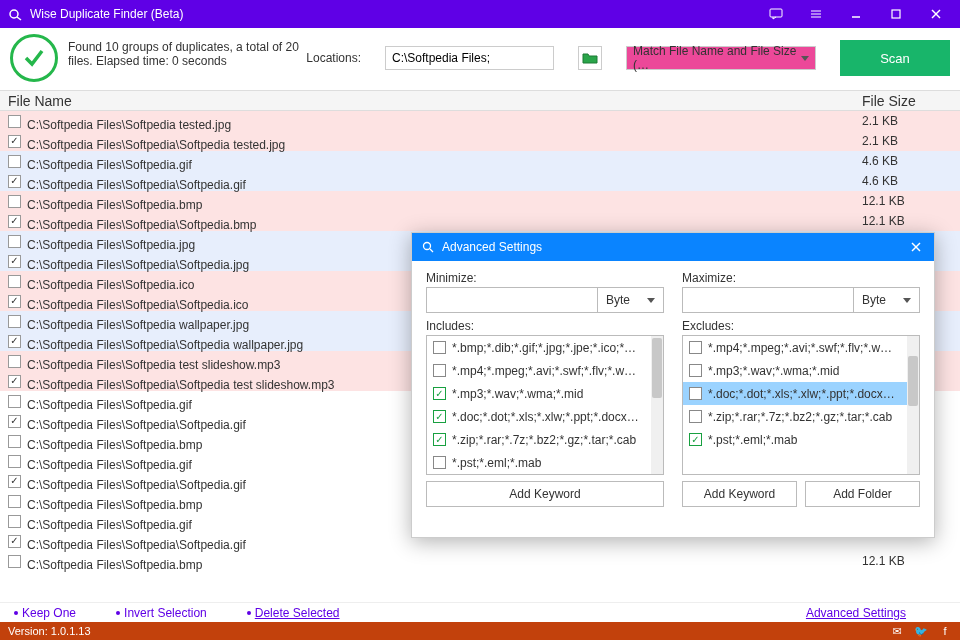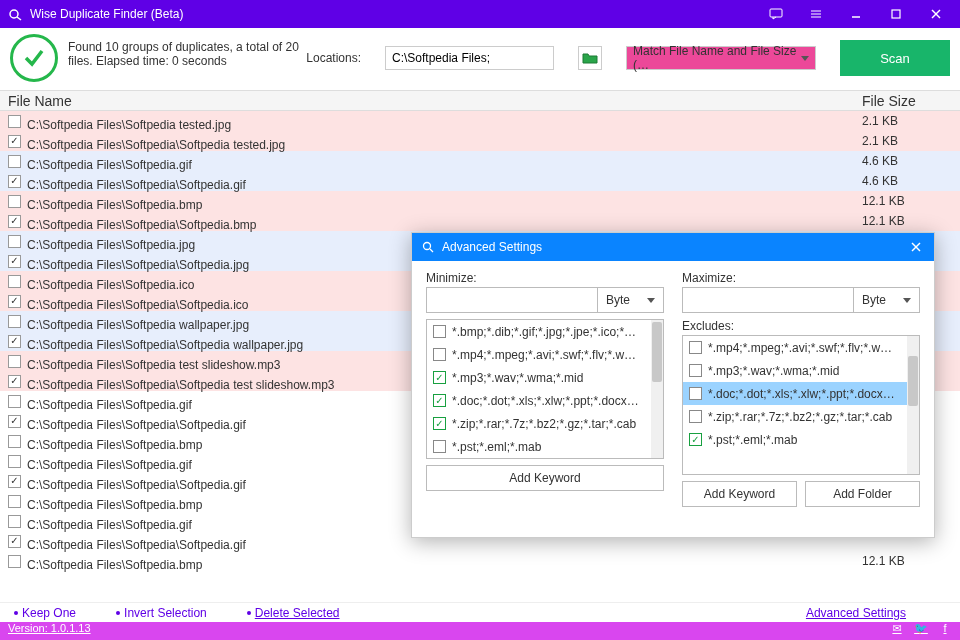--- a/index.html
+++ b/index.html
@@ -37,21 +37,21 @@
 .tint-pink { background: #fde3e3; }
 .tint-white { background: #fff; }
 .tint-blue { background: #e7eefc; }
 
 .footer-links { position: absolute; left: 0; right: 0; bottom: 18px; height: 20px; display: flex; align-items: center; padding: 0 14px; background: #fff; font-size: 12px; border-top: 1px solid #eee; }
 .footer-links .flink { color: #5f00e6; margin-right: 40px; display: flex; align-items: center; gap: 4px; }
 .footer-links .flink.u { text-decoration: underline; }
 .footer-links .dot { width: 4px; height: 4px; background: #5f00e6; border-radius: 50%; }
 .footer-links .right { margin-left: auto; }
 
-.statusbar { position: absolute; left: 0; right: 0; bottom: 0; height: 18px; background: #d946ef; color: #fff; display: flex; align-items: flex-start; padding: 0 8px; font-size: 11px; text-decoration: underline; }
+.statusbar { position: absolute; left: 0; right: 0; bottom: 0; height: 18px; background: #c2410c; color: #fff; display: flex; align-items: center; padding: 0 8px; font-size: 11px; }
 .statusbar .right-icons { margin-left: auto; display: flex; gap: 10px; }
 .statusbar .right-icons span { width: 14px; display: inline-flex; justify-content: center; }
 
 
 .dialog { position: absolute; left: 411px; top: 232px; width: 524px; height: 306px; background: #fff; box-shadow: 0 4px 20px rgba(0,0,0,0.3); border: 1px solid #ccc; }
 .dialog-title { height: 28px; background: #0a84ff; color: #fff; display: flex; align-items: center; padding: 0 8px; font-size: 12px; }
 .dialog-title .dicon { width: 16px; height: 16px; margin-right: 6px; display: inline-flex; align-items: center; justify-content: center; }
 .dialog-title .dclose { margin-left: auto; width: 20px; display: flex; justify-content: center; }
 .dialog-body { padding: 10px 14px 12px 14px; display: grid; grid-template-columns: 1fr 1fr; column-gap: 18px; row-gap: 6px; }
 .dlabel { font-size: 12px; color: #333; margin-bottom: 2px; }
@@ -324,20 +324,21 @@
       <div class="dlabel">Maximize:</div>
       <div class="sizebox">
         <input style="">
         <div class="unit">
             <span>Byte</span>
             <span class="caret"></span>
           </div>
       </div>
     </div>
     <div>
+      <div class="dlabel">Includes:</div>
       <div class="listbox">
         <div class="listbox-inner" id="includes-list">
             <div class="litem">
               <span class="lchk"></span>
               <span class="ltext">*.bmp;*.dib;*.gif;*.jpg;*.jpe;*.ico;*…</span>
             </div>
             <div class="litem">
               <span class="lchk"></span>
               <span class="ltext">*.mp4;*.mpeg;*.avi;*.swf;*.flv;*.w…</span>
             </div>

